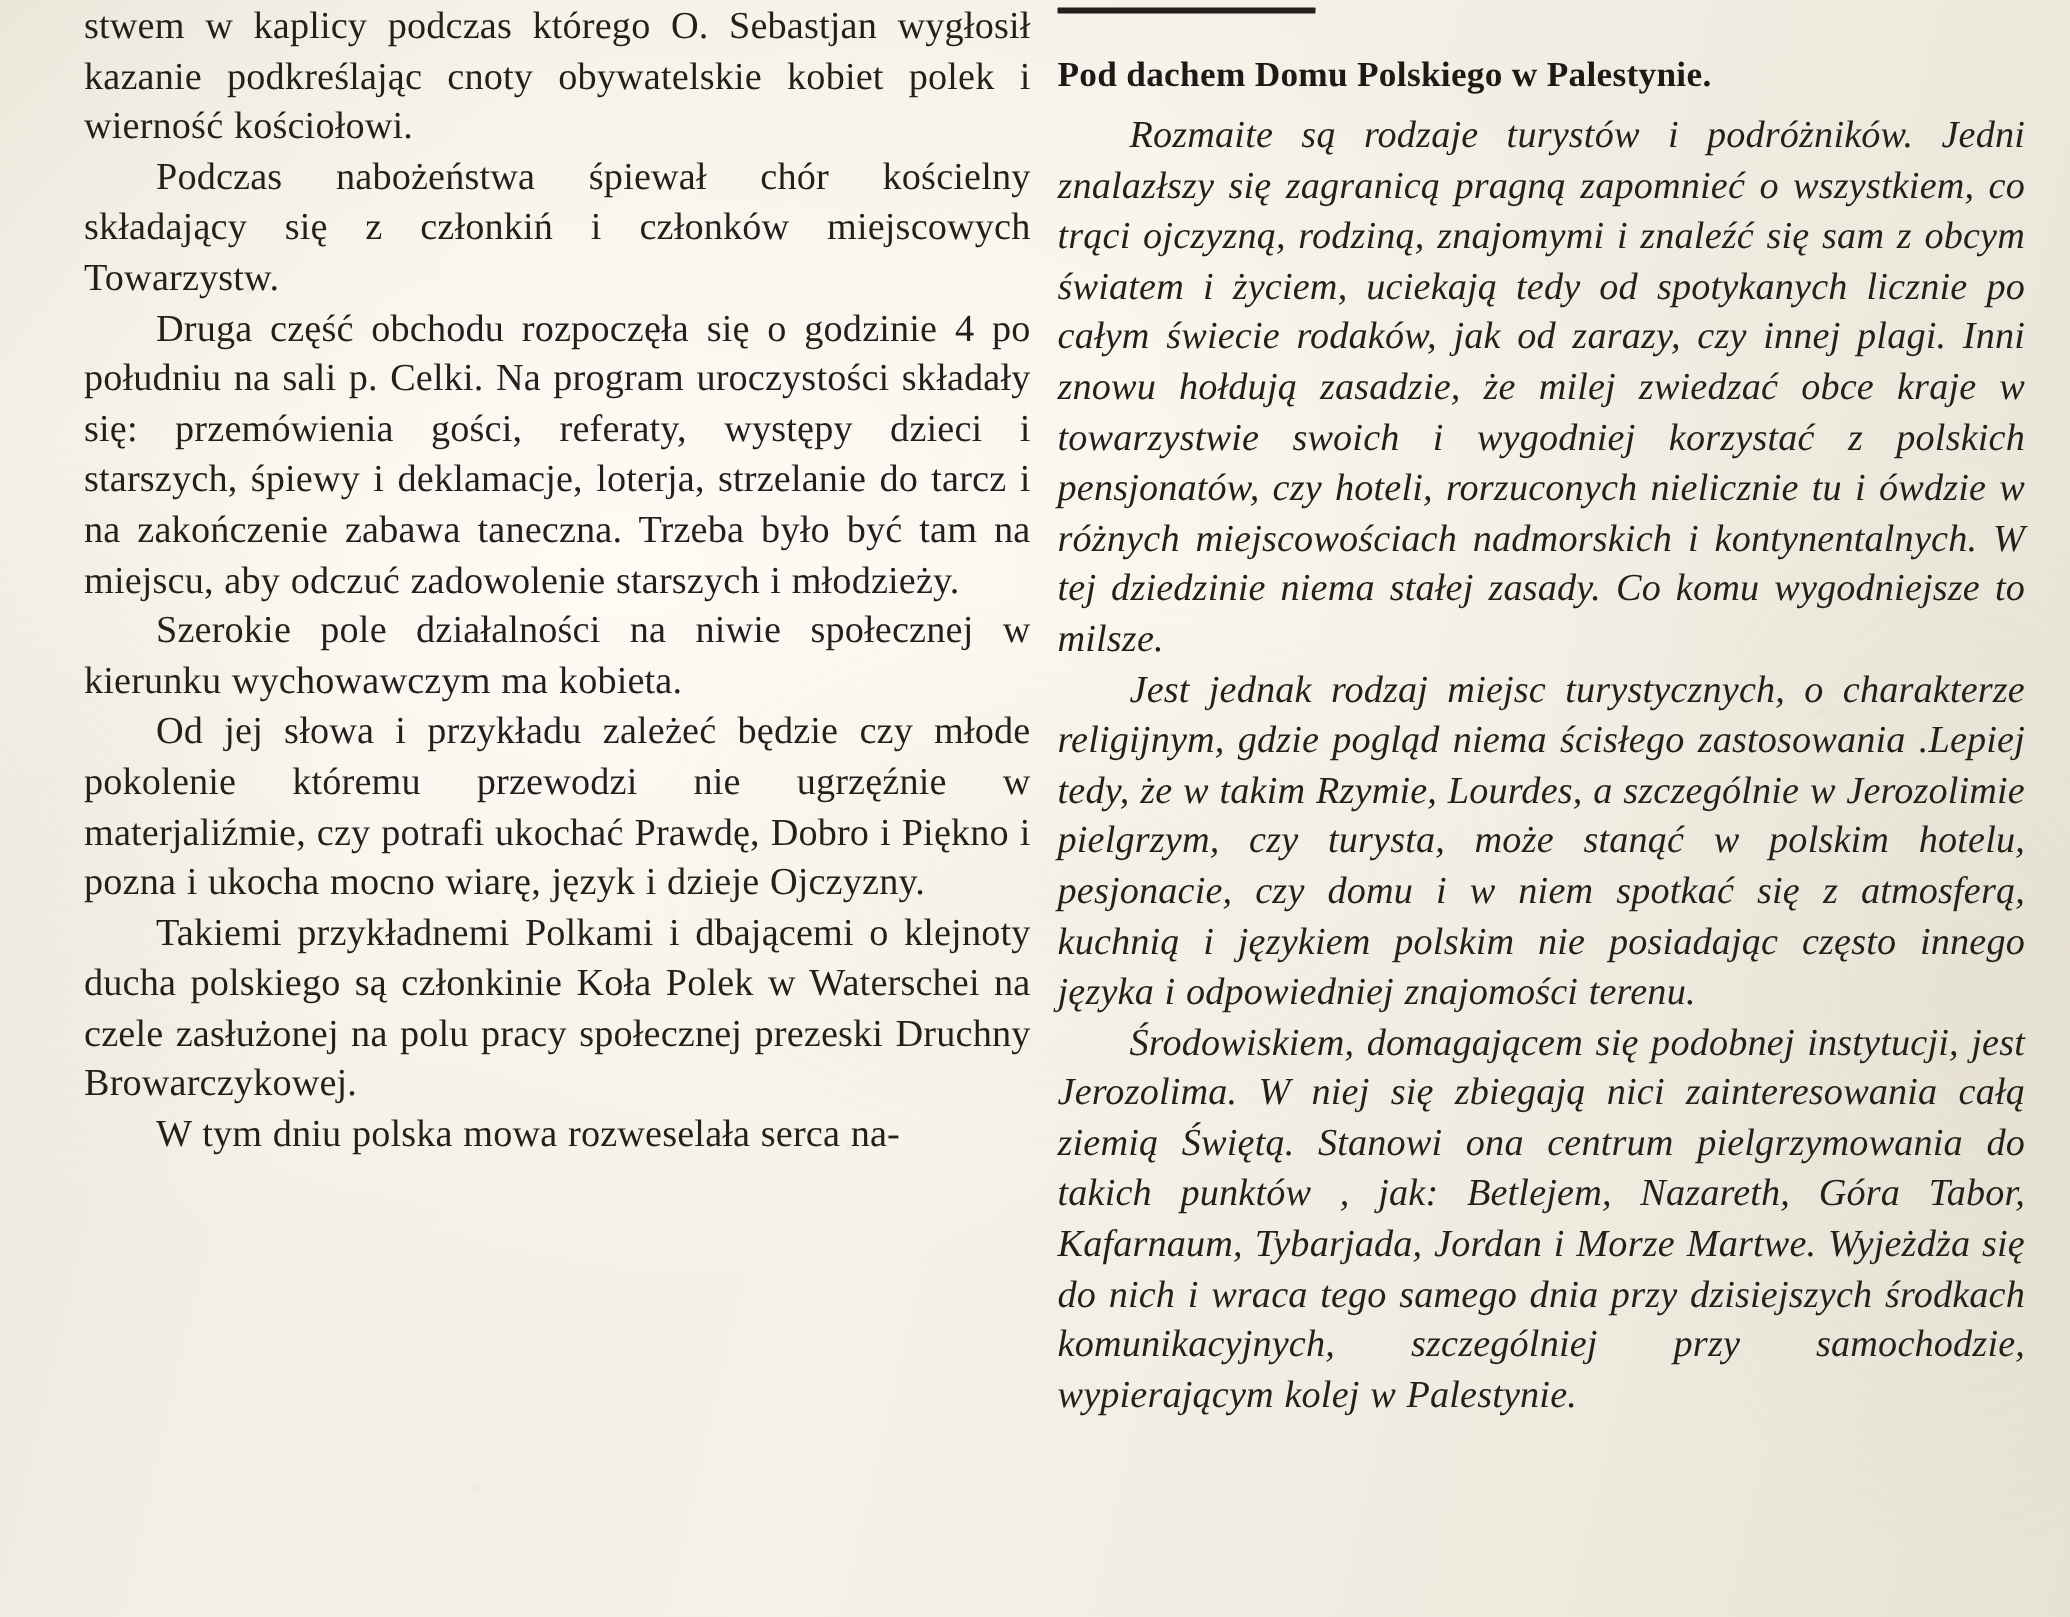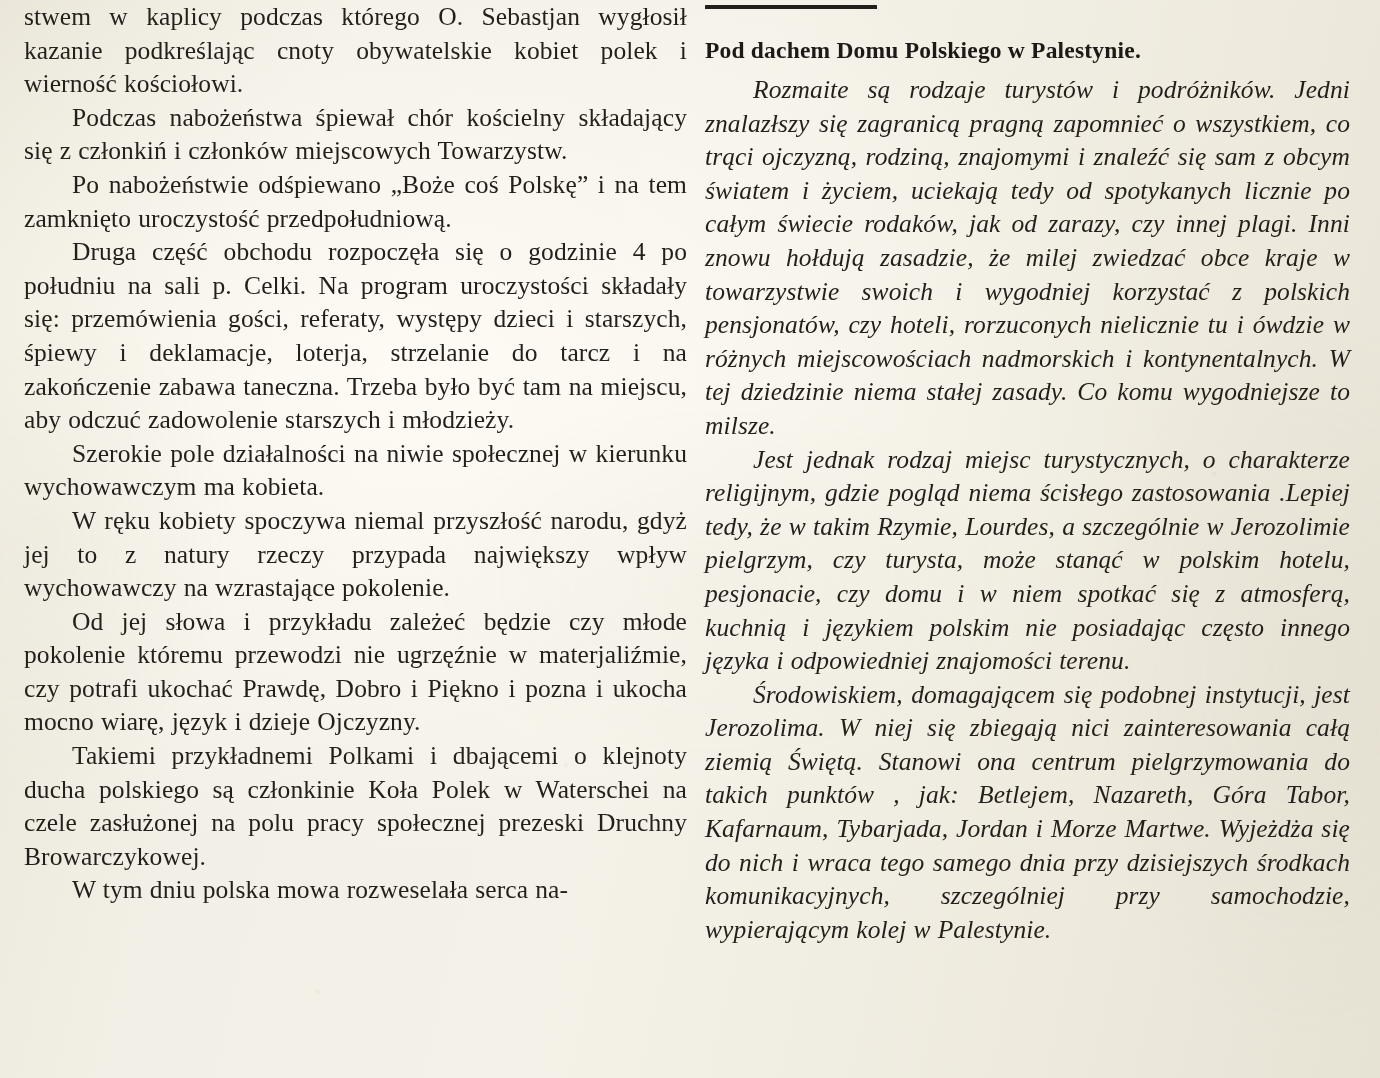--- a/index.html
+++ b/index.html
@@ -52,21 +52,21 @@
   .body-text {
     font-size: 25.5px;
     line-height: 33.6px;
     text-align: justify;
     text-justify: inter-word;
     letter-spacing: 0.1px;
     word-spacing: 0.6px;
     color: #241f1b;
   }
 
-  .col-left .body-text  { padding: 0 3px 0 24px; }
+  .col-left .body-text  { padding: 0 3px 0 56px; }
   .col-right .body-text { padding: 0 10px 0 5px; font-style: italic; }
 
   .body-text p {
     margin: 0;
     text-indent: 48px;
   }
   .body-text p.cont {
     text-indent: 0;
   }
 
@@ -111,24 +111,22 @@
 <body>
 
 <div id="page">
 
   <div id="grain"></div>
 
   <div class="column col-left">
     <div class="body-text">
       <p class="cont">stwem w kaplicy podczas którego O. Sebastjan wygłosił kazanie podkreślając cnoty obywatelskie kobiet polek i wierność kościołowi.</p>
       <p>Podczas nabożeństwa śpiewał chór kościelny składający się z członkiń i członków miejscowych Towarzystw.</p>
-      <p>Po nabożeństwie odśpiewano „Boże coś Polskę” i na tem zamknięto uroczystość przedpołudniową.</p>
       <p>Druga część obchodu rozpoczęła się o godzinie 4 po południu na sali p. Celki. Na program uroczystości składały się: przemówienia gości, referaty, występy dzieci i starszych, śpiewy i deklamacje, loterja, strzelanie do tarcz i na zakończenie zabawa taneczna. Trzeba było być tam na miejscu, aby odczuć zadowolenie starszych i młodzieży.</p>
       <p>Szerokie pole działalności na niwie społecznej w kierunku wychowawczym ma kobieta.</p>
-      <p>W ręku kobiety spoczywa niemal przyszłość narodu, gdyż jej to z natury rzeczy przypada największy wpływ wychowawczy na wzrastające pokolenie.</p>
       <p>Od jej słowa i przykładu zależeć będzie czy młode pokolenie któremu przewodzi nie ugrzęźnie w materjaliźmie, czy potrafi ukochać Prawdę, Dobro i Piękno i pozna i ukocha mocno wiarę, język i dzieje Ojczyzny.</p>
       <p>Takiemi przykładnemi Polkami i dbającemi o klejnoty ducha polskiego są członkinie Koła Polek w Waterschei na czele zasłużonej na polu pracy społecznej prezeski Druchny Browarczykowej.</p>
       <p>W tym dniu polska mowa rozweselała serca na-</p>
     </div>
   </div>
 
   <div class="column col-right">
 
     <div class="head-rule"></div>
 

